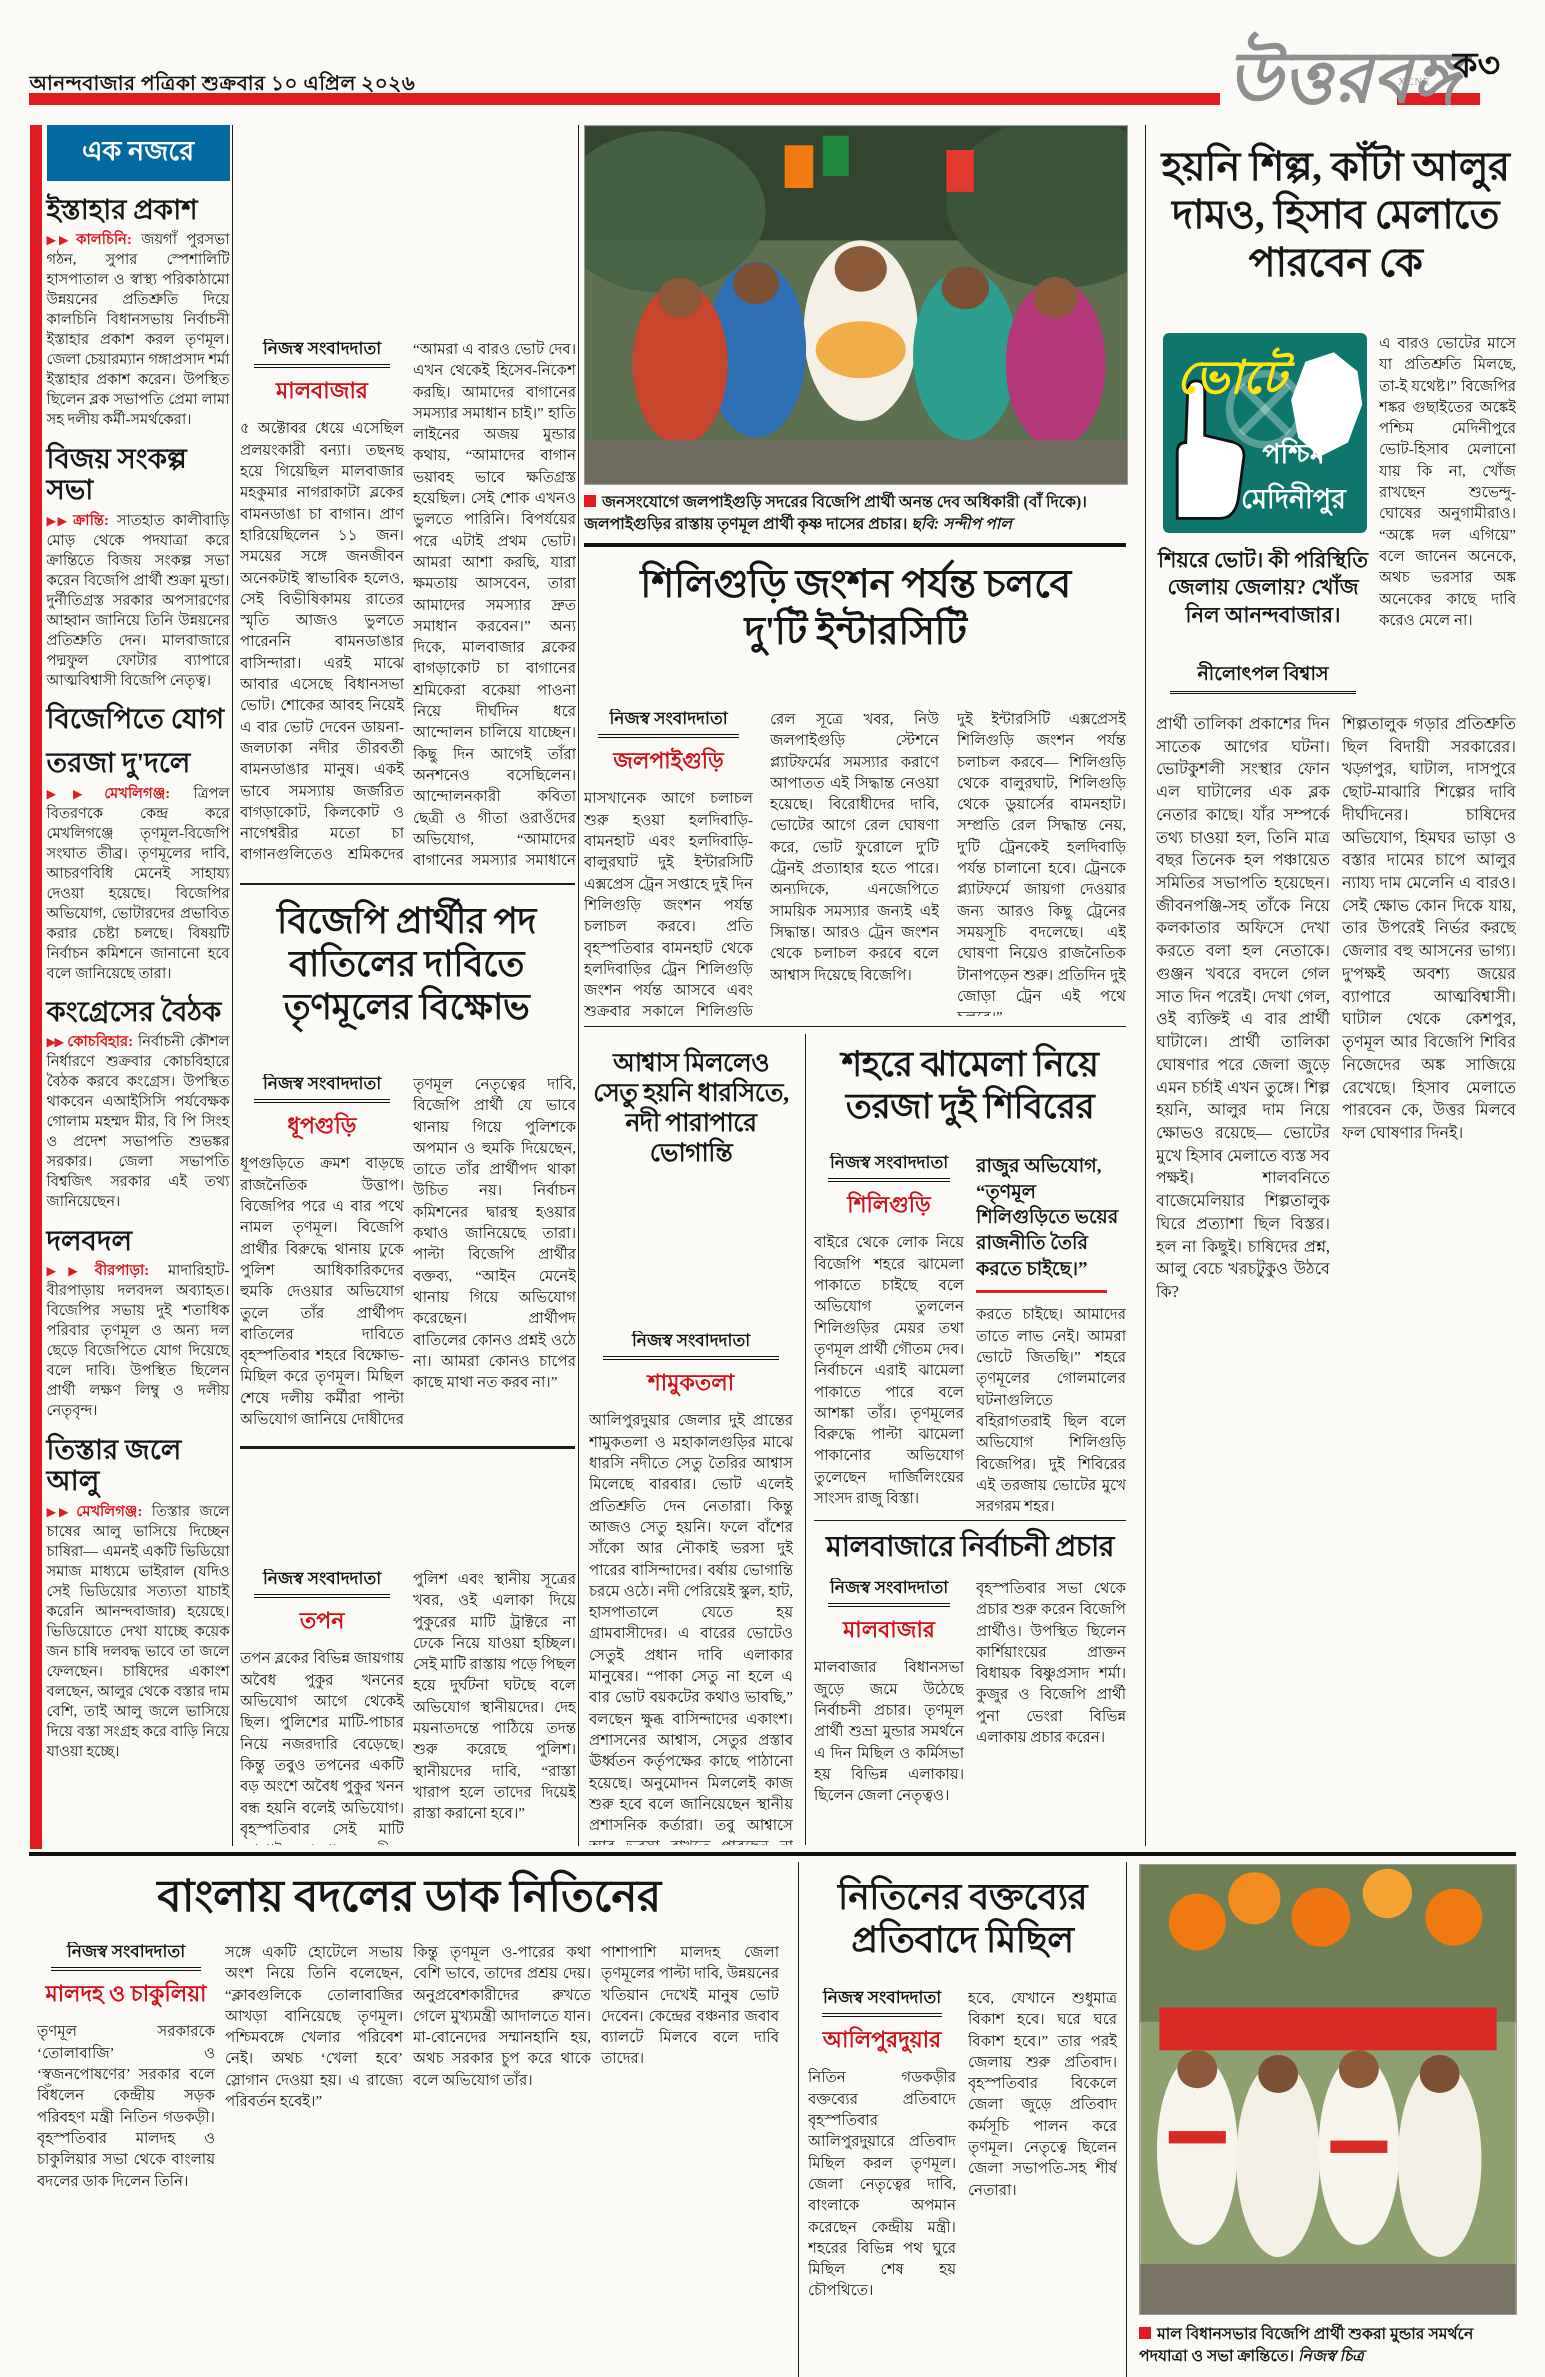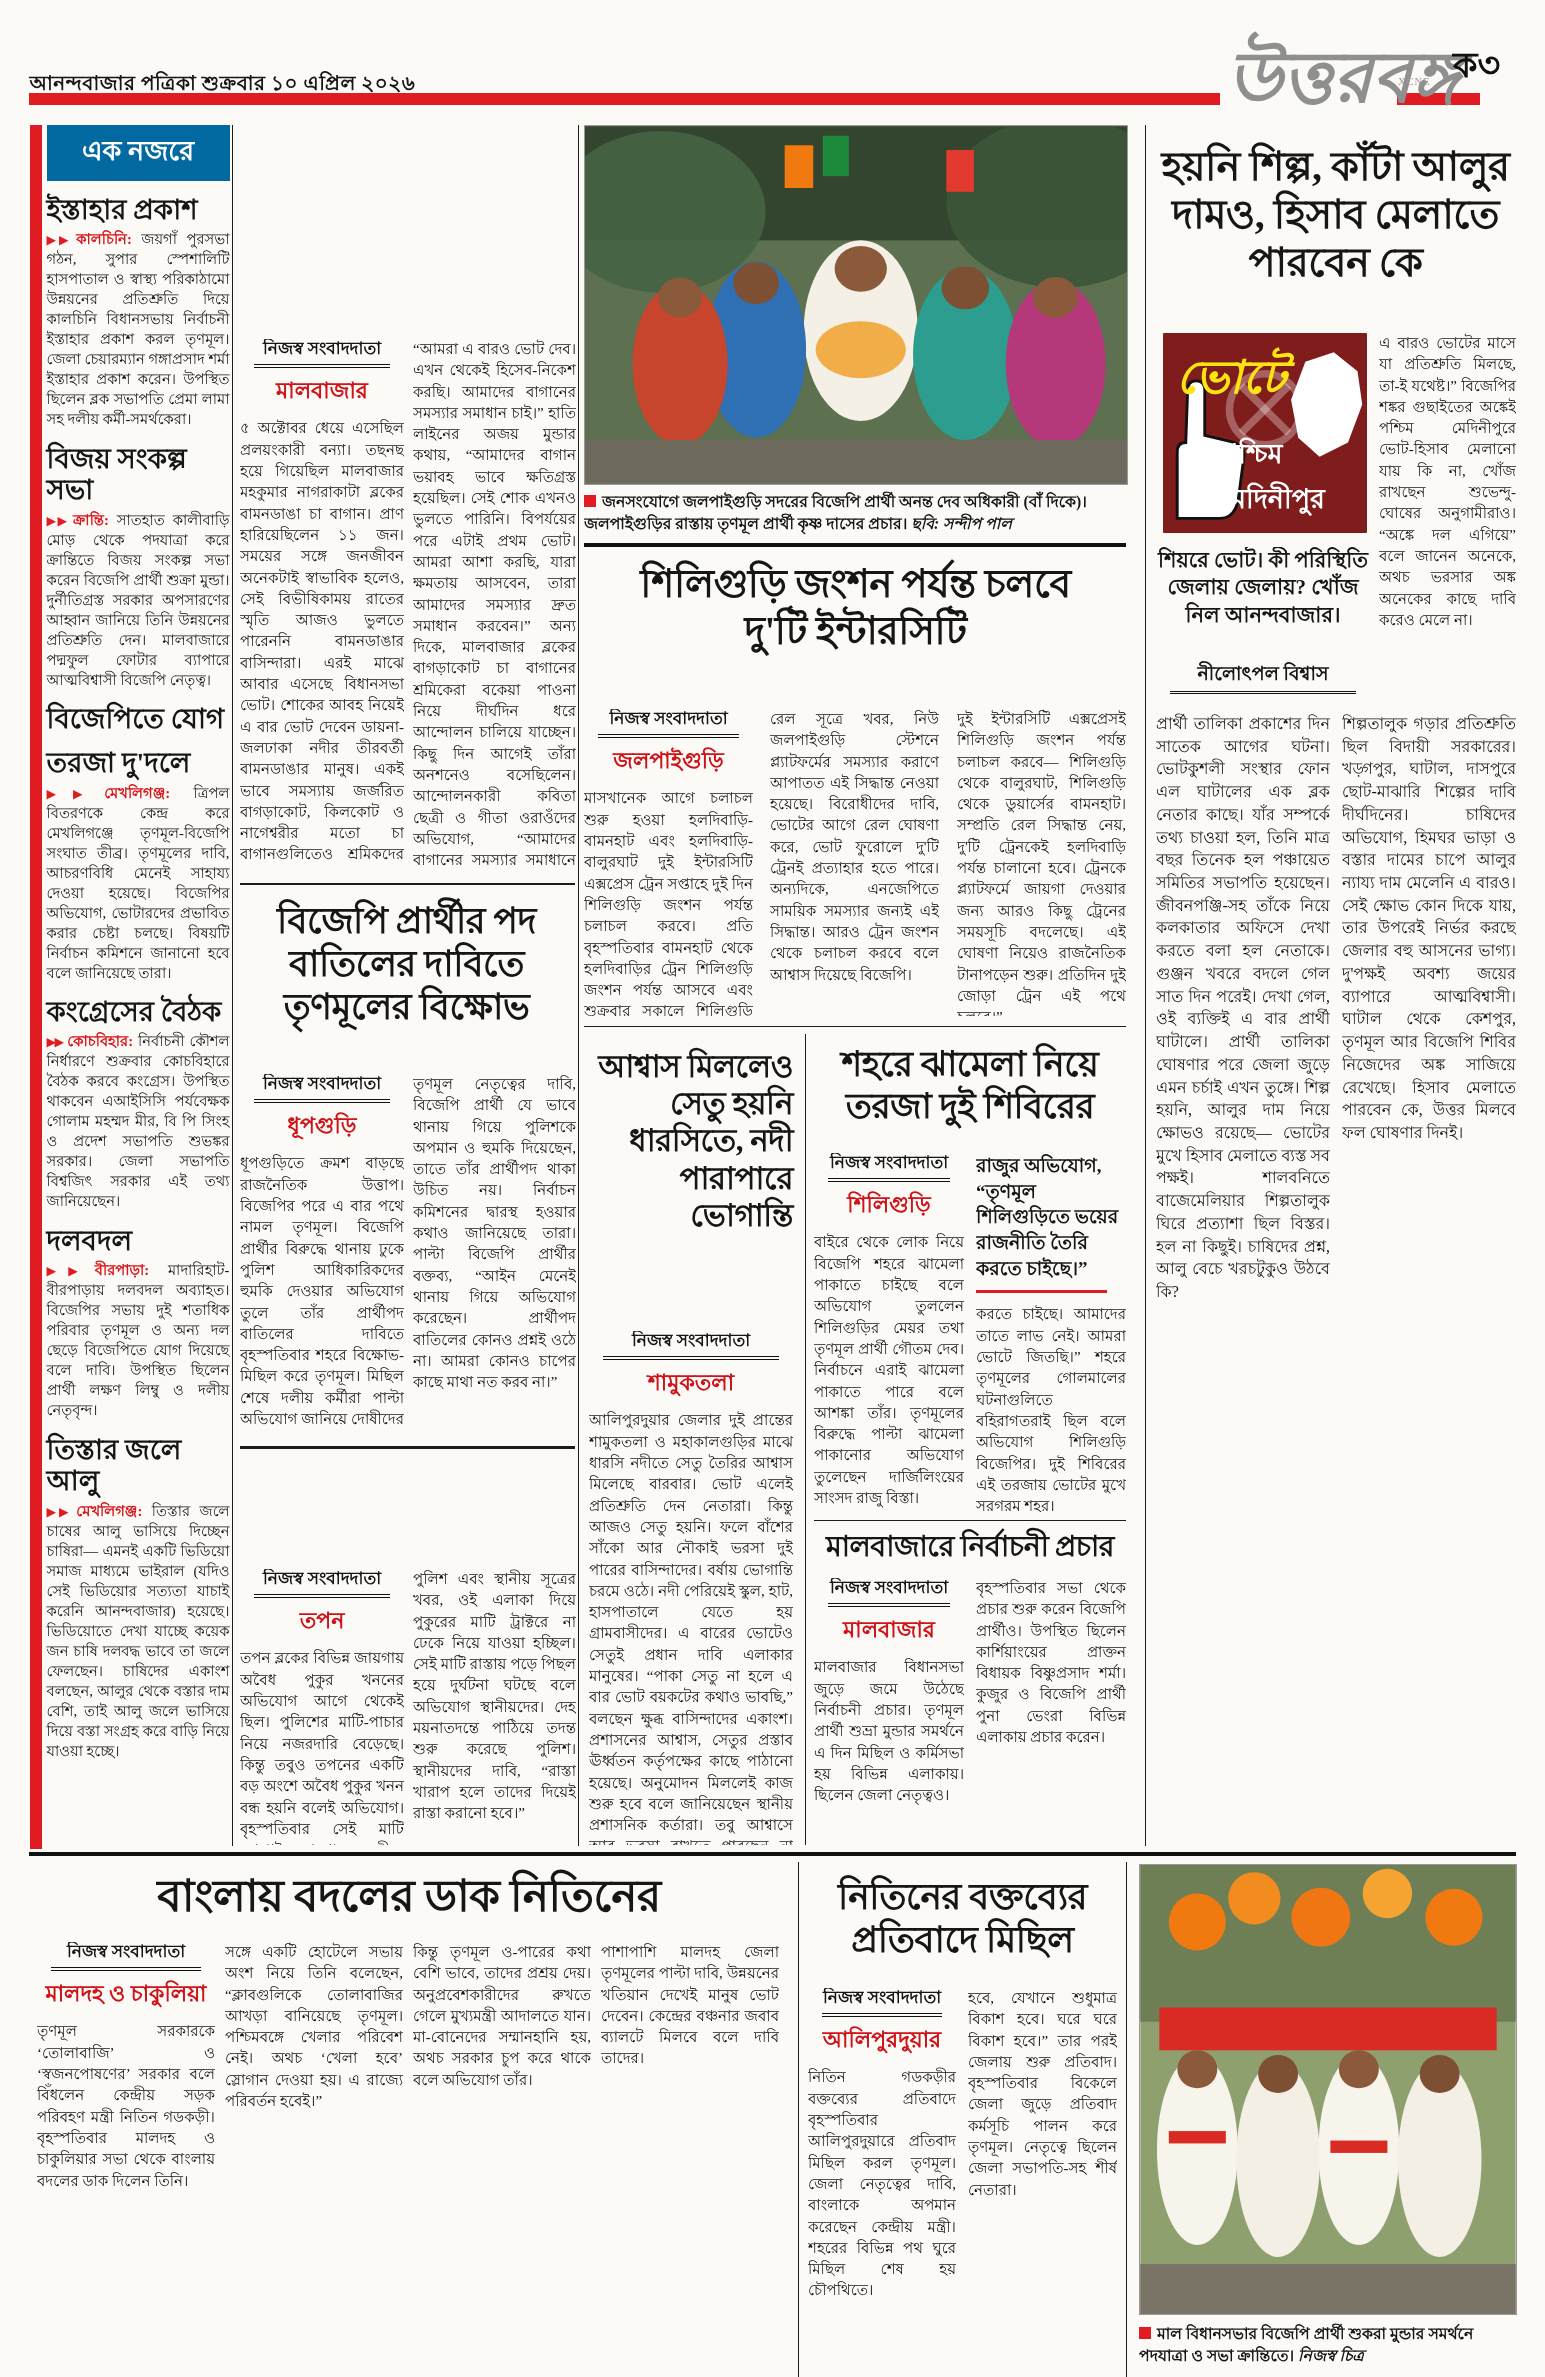--- a/index.html
+++ b/index.html
@@ -34,21 +34,21 @@
   .pullquote{font-size:19px;line-height:1.35;font-weight:bold;}
   .pq-rule{height:3.3px;background:#e01b22;margin:8.6px 19px 11.4px 0;}
 
   .caption{font-size:15.7px;line-height:1.4;font-weight:bold;}
   .cap-bullet{display:inline-block;width:12.4px;height:12.4px;background:#e01b22;margin-right:5.7px;}
   .credit{font-style:italic;}
 
   .photo{position:absolute;overflow:hidden;border:1px solid #9a9a9a;}
 
   
-  .votebox{position:absolute;background:#7f1d1d;border-radius:1px;overflow:hidden;}
+  .votebox{position:absolute;background:#0f766e;border-radius:6px;overflow:hidden;text-align:center;}
   .vb-label{position:absolute;left:13.3px;top:8.6px;color:#ffe411;font-size:46px;font-weight:bold;font-style:italic;}
   .vb-region{position:absolute;left:57px;bottom:10.5px;color:#fff;font-size:27px;font-weight:bold;}
 </style>
 </head>
 <body>
 
 <div id="page">
 
   <div class="abs edition" style="left:29.5px;top:68px;">আনন্দবাজার পত্রিকা শুক্রবার ১০ এপ্রিল ২০২৬</div>
   <div class="redbar" style="left:28.5px;top:93px;width:1191px;"></div>
@@ -152,21 +152,21 @@
   <div class="abs" style="left:584px;top:709px;width:169px;height:307px;overflow:hidden;">
     <div class="byline">নিজস্ব সংবাদদাতা</div>
     <div class="byline-rule"></div>
     <div class="dateline">জলপাইগুড়ি</div>
     <div class="bodytxt">মাসখানেক আগে চলাচল শুরু হওয়া হলদিবাড়ি-বামনহাট এবং হলদিবাড়ি-বালুরঘাট দুই ইন্টারসিটি এক্সপ্রেস ট্রেন সপ্তাহে দুই দিন শিলিগুড়ি জংশন পর্যন্ত চলাচল করবে। প্রতি বৃহস্পতিবার বামনহাট থেকে হলদিবাড়ির ট্রেন শিলিগুড়ি জংশন পর্যন্ত আসবে এবং শুক্রবার সকালে শিলিগুড়ি থেকেই ছাড়বে। বালুরঘাট ইন্টারসিটি এক্সপ্রেসের ক্ষেত্রেও তেমনই হবে বলে রেলের তরফে জানানো হয়েছে।</div>
   </div>
   <div class="abs bodytxt" style="left:770px;top:709px;width:169px;height:307px;">রেল সূত্রে খবর, নিউ জলপাইগুড়ি স্টেশনে প্ল্যাটফর্মের সমস্যার করাণে আপাতত এই সিদ্ধান্ত নেওয়া হয়েছে। বিরোধীদের দাবি, ভোটের আগে রেল ঘোষণা করে, ভোট ফুরোলে দু'টি ট্রেনই প্রত্যাহার হতে পারে। অন্যদিকে, এনজেপিতে সাময়িক সমস্যার জন্যই এই সিদ্ধান্ত। আরও ট্রেন জংশন থেকে চলাচল করবে বলে আশ্বাস দিয়েছে বিজেপি।</div>
   <div class="abs bodytxt" style="left:957px;top:709px;width:169px;height:307px;">দুই ইন্টারসিটি এক্সপ্রেসই শিলিগুড়ি জংশন পর্যন্ত চলাচল করবে— শিলিগুড়ি থেকে বালুরঘাট, শিলিগুড়ি থেকে ডুয়ার্সের বামনহাট। সম্প্রতি রেল সিদ্ধান্ত নেয়, দু'টি ট্রেনকেই হলদিবাড়ি পর্যন্ত চালানো হবে। ট্রেনকে প্ল্যাটফর্মে জায়গা দেওয়ার জন্য আরও কিছু ট্রেনের সময়সূচি বদলেছে। এই ঘোষণা নিয়েও রাজনৈতিক টানাপড়েন শুরু। প্রতিদিন দুই জোড়া ট্রেন এই পথে চলবে।”</div>
   <div class="hrule" style="left:584px;top:1026px;width:542px;height:1.4px;"></div>
 
-  <div class="abs headline" style="left:589px;top:1048px;width:204px;height:276px;font-size:31px;text-align:right;">আশ্বাস মিললেও সেতু হয়নি ধারসিতে, নদী পারাপারে ভোগান্তি</div>
+  <div class="abs headline" style="left:589px;top:1048px;width:204px;height:276px;font-size:25px;">আশ্বাস মিললেও সেতু হয়নি ধারসিতে, নদী পারাপারে ভোগান্তি</div>
   <div class="abs" style="left:589px;top:1331px;width:204px;height:514px;overflow:hidden;">
     <div class="byline">নিজস্ব সংবাদদাতা</div>
     <div class="byline-rule"></div>
     <div class="dateline">শামুকতলা</div>
     <div class="bodytxt">আলিপুরদুয়ার জেলার দুই প্রান্তের শামুকতলা ও মহাকালগুড়ির মাঝে ধারসি নদীতে সেতু তৈরির আশ্বাস মিলেছে বারবার। ভোট এলেই প্রতিশ্রুতি দেন নেতারা। কিন্তু আজও সেতু হয়নি। ফলে বাঁশের সাঁকো আর নৌকাই ভরসা দুই পারের বাসিন্দাদের। বর্ষায় ভোগান্তি চরমে ওঠে। নদী পেরিয়েই স্কুল, হাট, হাসপাতালে যেতে হয় গ্রামবাসীদের। এ বারের ভোটেও সেতুই প্রধান দাবি এলাকার মানুষের। “পাকা সেতু না হলে এ বার ভোট বয়কটের কথাও ভাবছি,” বলছেন ক্ষুব্ধ বাসিন্দাদের একাংশ। প্রশাসনের আশ্বাস, সেতুর প্রস্তাব ঊর্ধ্বতন কর্তৃপক্ষের কাছে পাঠানো হয়েছে। অনুমোদন মিললেই কাজ শুরু হবে বলে জানিয়েছেন স্থানীয় প্রশাসনিক কর্তারা। তবু আশ্বাসে আর ভরসা রাখতে পারছেন না নদীপারের মানুষ।</div>
   </div>
 
   <div class="abs headline" style="left:814px;top:1044px;width:312px;height:100px;font-size:35px;">শহরে ঝামেলা নিয়ে তরজা দুই শিবিরের</div>
   <div class="abs" style="left:814px;top:1153px;width:150px;height:359px;overflow:hidden;">
     <div class="byline">নিজস্ব সংবাদদাতা</div>

